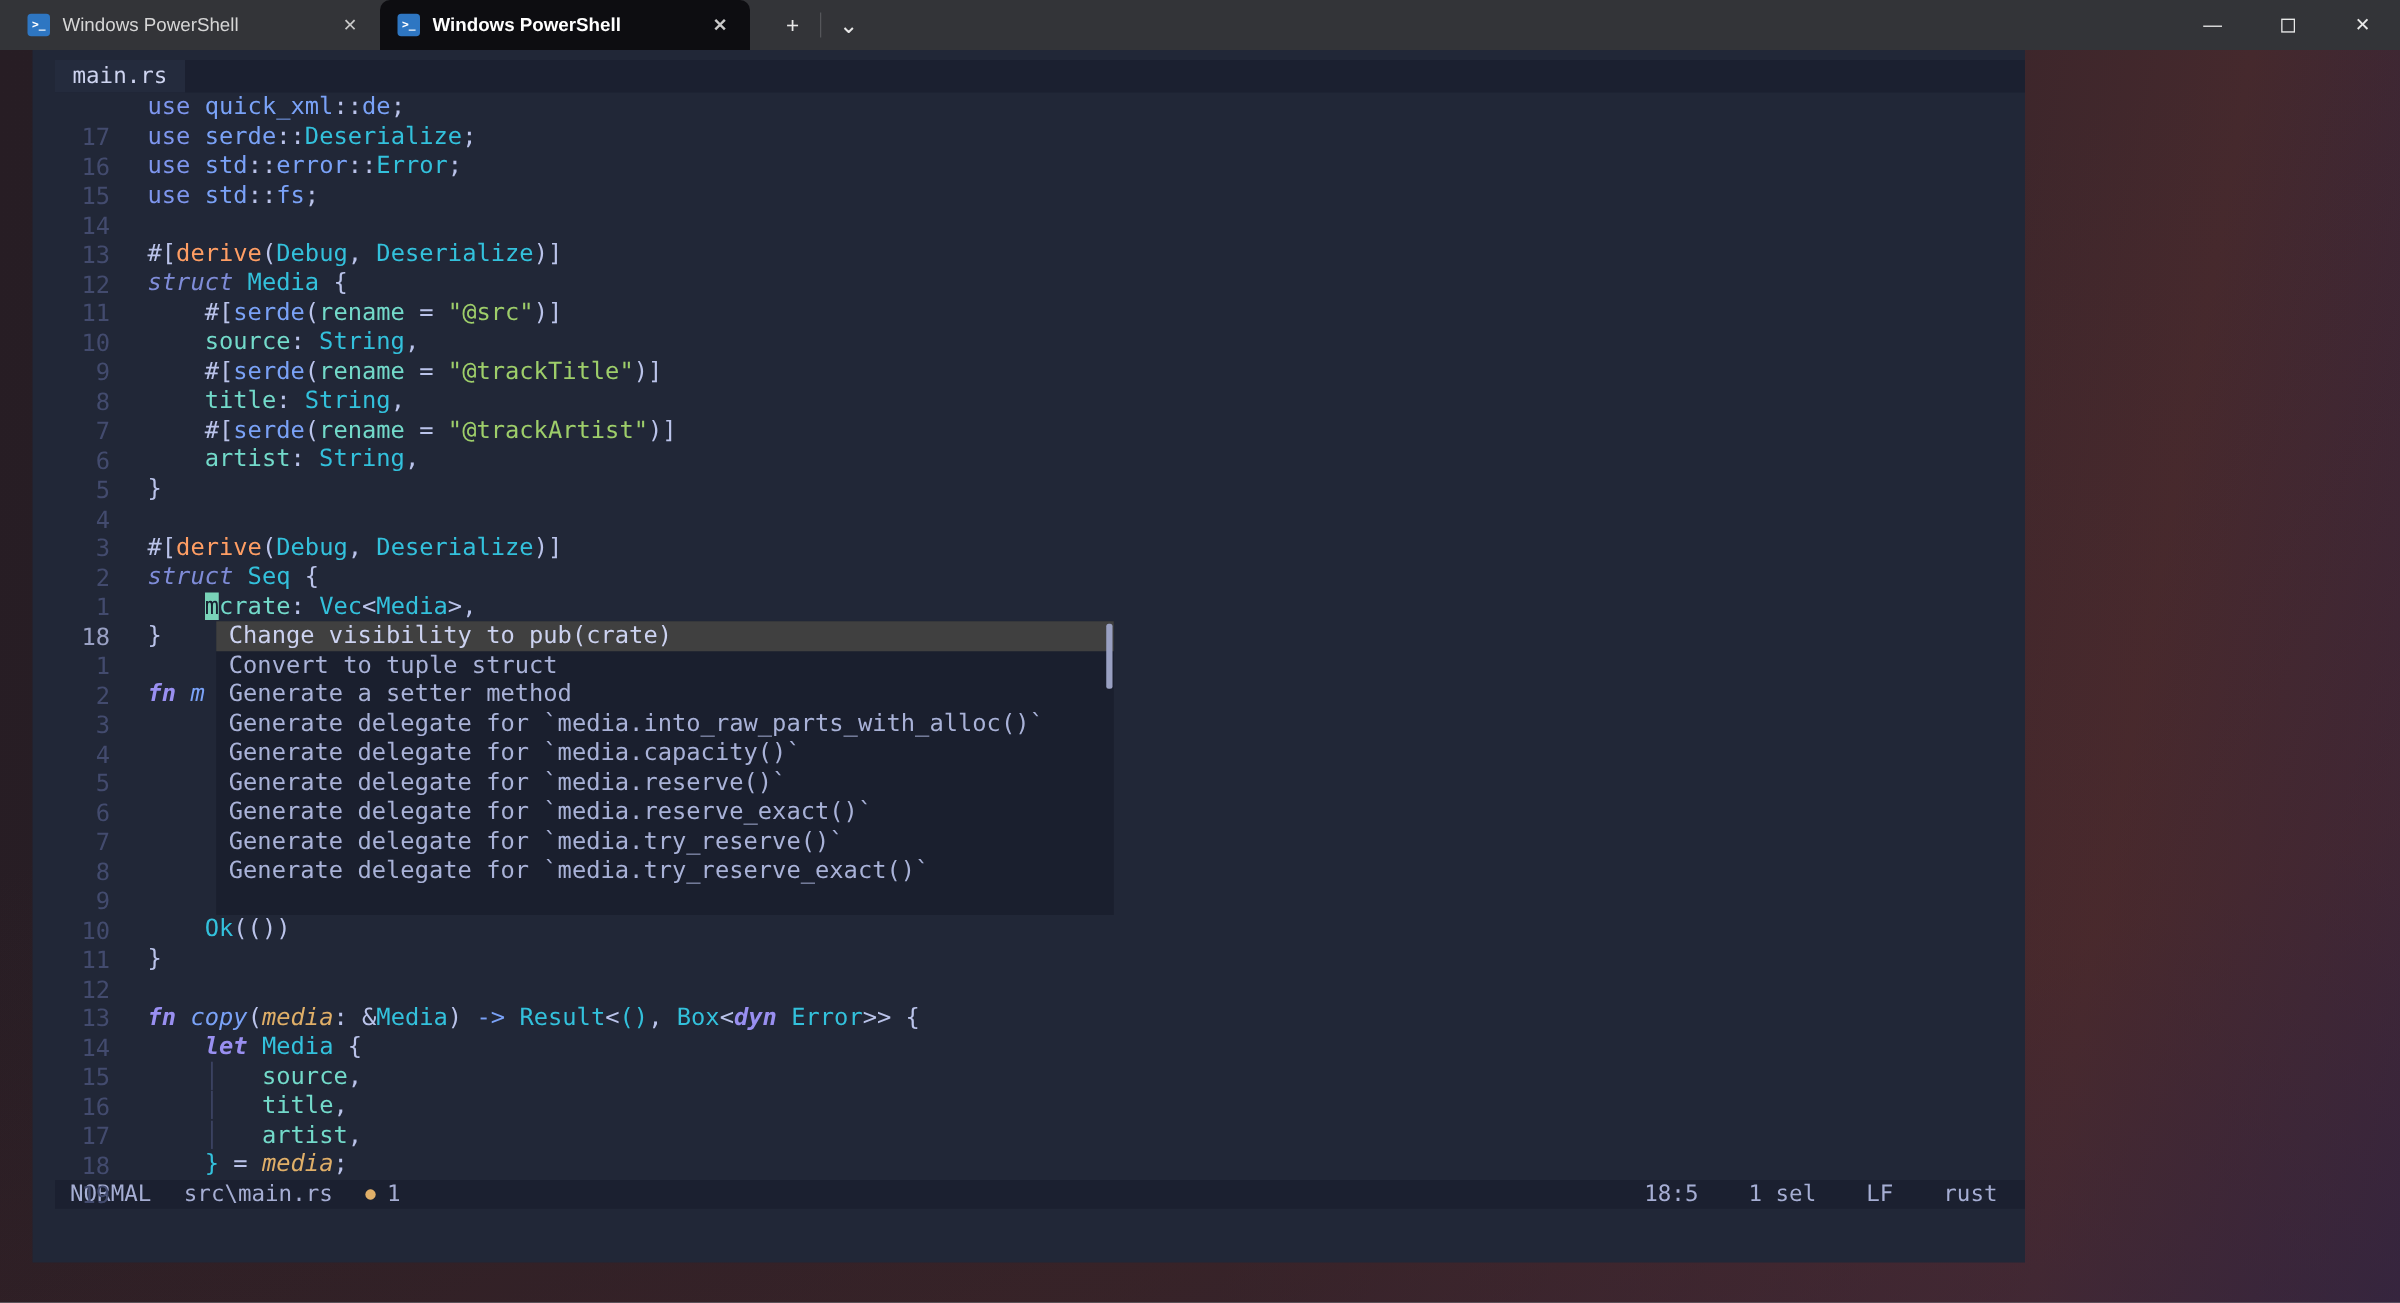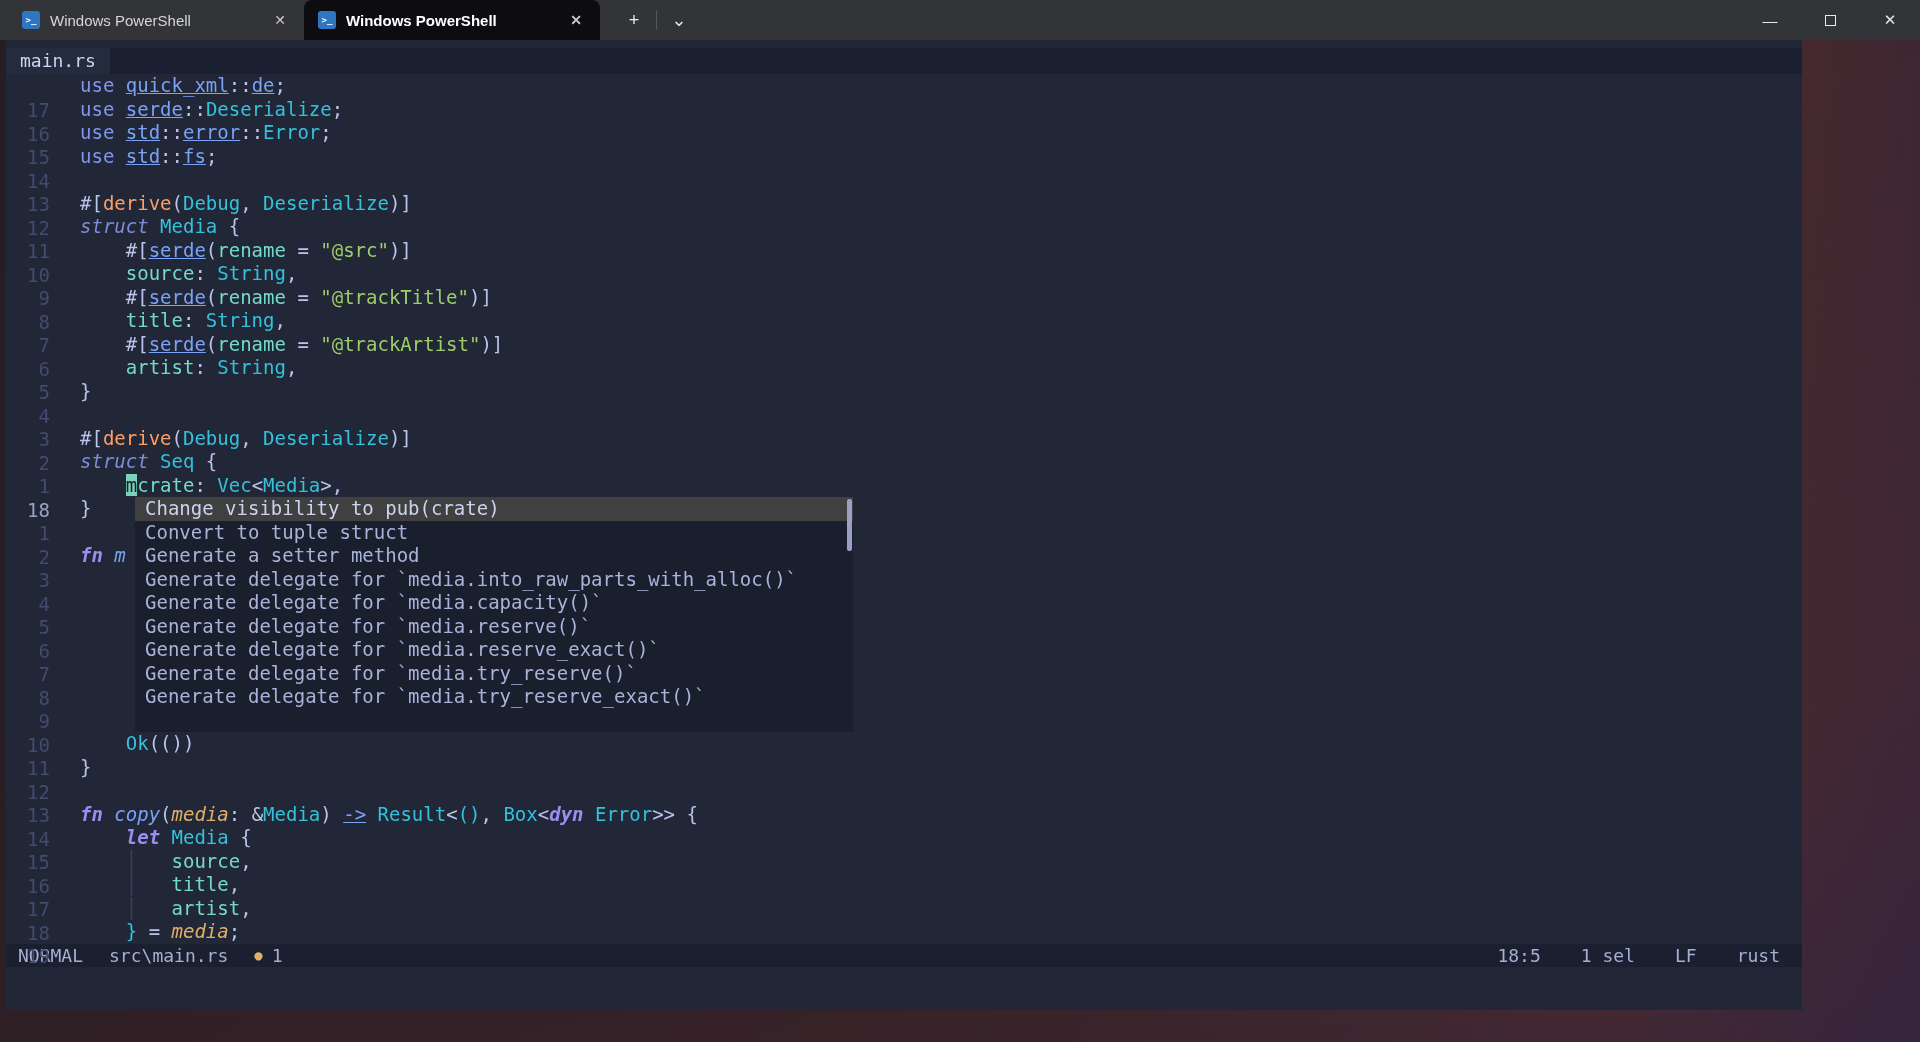--- a/index.html
+++ b/index.html
@@ -53,43 +53,44 @@
     content:""; position:absolute; right:0; top:0; width:9px; height:9px;
     border:1px solid #e9e9e9;
   }
   .restore-glyph::after{
     content:""; position:absolute; left:0; bottom:0; width:9px; height:9px;
     border:1px solid #e9e9e9; background:#333438;
   }
 
   
   .term{
-    position:absolute; left:6px; top:40px; width:1796px; height:970px;
+    position:absolute; left:26px; top:40px; width:1594px; height:970px;
     background:#212737; padding-top:8px;
     font-family:"DejaVu Sans Mono", monospace; font-size:19px; line-height:23.5px;
     color:#bac3ea;
+    padding-left:18px;
   }
   .bufferline{ height:26px; background:#1b2030; display:flex; align-items:stretch; }
   .buffer-tab{
     background:#242b3d; color:#ced4f0; padding:0 14px;
     display:flex; align-items:center; font-size:18px;
   }
   .editor-body{ position:relative; }
   .row{ height:23.5px; display:flex; white-space:pre; }
   .gutter{
     flex:0 0 44px; text-align:right; color:#434b6e; user-select:none;margin-top:25px;
   }
   .gutter.cur{ color:#9aa1c4; }
   .codetext{ margin-left:30px; }
 
   .s-pun{ color:#bac3ea; }
   .s-kw{ color:#7e96ee; }
   .s-kwi{ color:#998ff0; font-style:italic;font-weight:bold; }
   .s-kws{ color:#7f8cd8; font-style:italic; }
-  .s-mod{ color:#7aa2f7;text-decoration:underline; }
+  .s-mod{ color:#7aa2f7; }
   .s-fni{ color:#7aa2f7; font-style:italic; }
   .s-type{ color:#33c1dc; }
   .s-field{ color:#73daca;text-align:center; }
   .s-str{ color:#9ece6a; }
   .s-attr{ color:#ff9e64; }
   .s-param{ color:#e0af68; font-style:italic; }
   .s-guide{ color:#3b4261; }
   .s-cursor{ background:#79d3b8; color:#17202f; }
 
   

